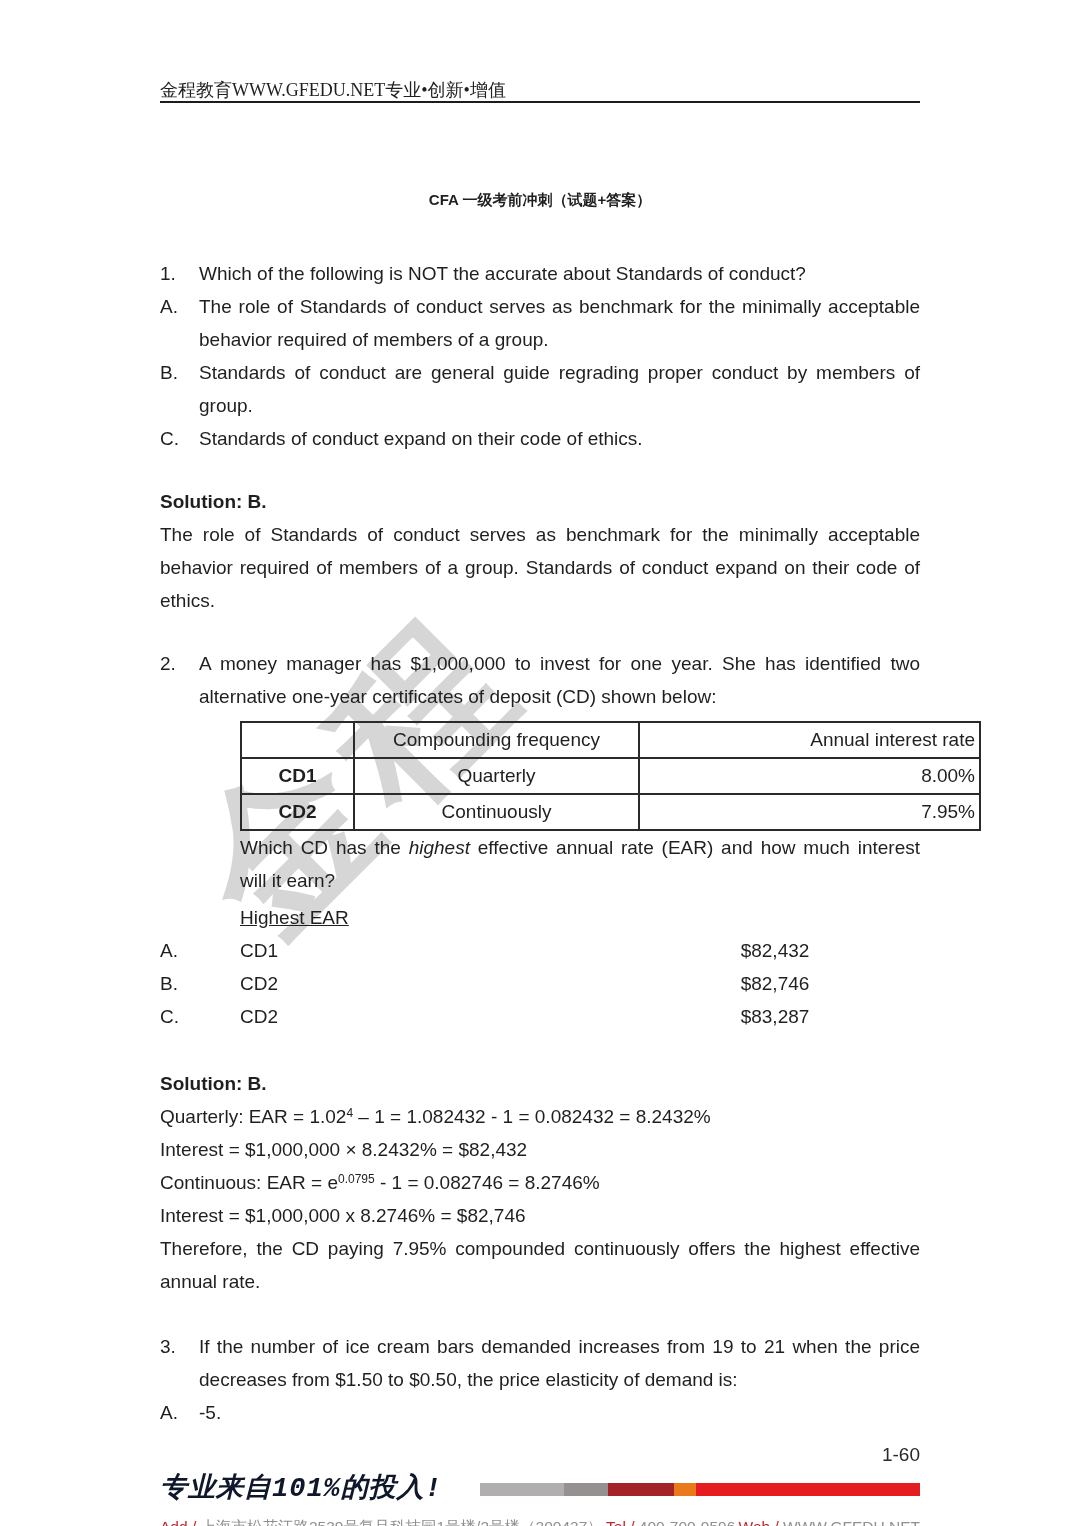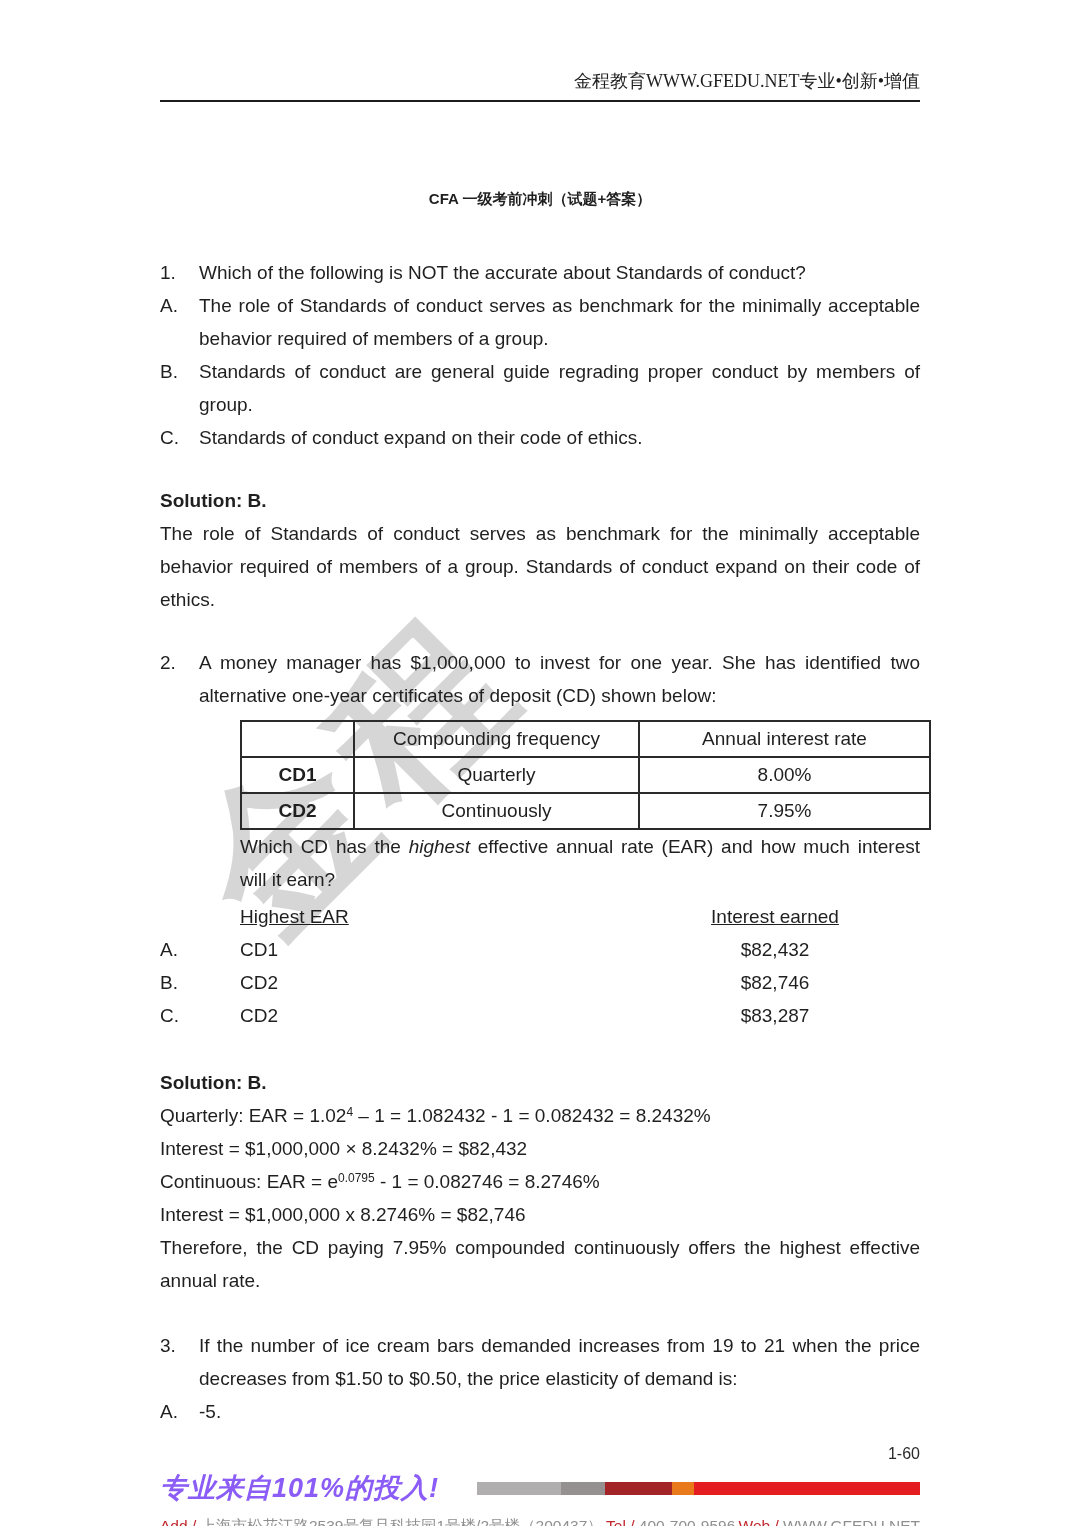--- a/index.html
+++ b/index.html
@@ -12,58 +12,58 @@
   .watermark {
     position:absolute; left:175px; top:690px; z-index:0;
     font-size:168px; line-height:168px; letter-spacing:14px;
     color:#c9c9c9; opacity:.75; font-weight:700;
     transform:rotate(-45deg); transform-origin:center center;
     font-family:"Liberation Sans","DejaVu Sans",sans-serif;
     user-select:none; pointer-events:none;
   }
   .layer { position:relative; z-index:1; }
   .header {
-    margin:0 160px; padding-top:70px; padding-bottom:8px;
+    margin:9px 160px; padding-top:70px; 
     border-bottom:2px solid #1c1c1c;
-    display:flex; justify-content:flex-end; align-items:flex-end;
+    display:flex; justify-content:flex-start; align-items:flex-end;
     font-family:"Liberation Serif","DejaVu Serif",serif; font-size:18px; line-height:22px;
   }
   .content { margin:0 160px; }
   .title { margin-top:82px; text-align:center; font-size:15px; font-weight:700; line-height:30px; }
   .qblock { margin-top:42px; }
   .row { display:flex; }
   .row .lbl { width:39px; flex-shrink:0; }
   .row .txt { flex:1; text-align:justify; }
   .sol-label { font-weight:700; margin-top:30px; }
   .sol-text { text-align:justify; }
   .cd-table {
     margin-left:80px; margin-top:8px; width:683px;
     border-collapse:collapse; table-layout:fixed;border-radius:31px;
   }
   .cd-table td {
     border:2px solid #2a2a2a; text-align:center; height:36px;
     font-size:19px; line-height:22px; padding:2px 4px;
   }
   .cd-table .c1 { width:113px; font-weight:700; }
   .cd-table .c2 { width:285px; }
-  .cd-table .c3 { width:291px; }
+  .cd-table .c3 { width:341px;text-align:right; }
   .followup { margin-left:80px; text-align:justify; }
   .choice-row { display:flex; }
   .choice-row .clbl { width:80px; flex-shrink:0; }
   .choice-row .cear { width:390px; }
   .choice-row .cint { flex:1; text-align:center; }
   .choice-head { margin-top:4px; }
   .choice-head .u { text-decoration:underline; }
   sup { font-size:12px; line-height:0; vertical-align:6px; }
   .q3block { margin-top:32px; }
-  .page-num { margin:16px 160px 0; text-align:right; font-size:16px; line-height:20px; color:#2a2a2a; }
+  .page-num { margin:16px 160px 0; text-align:right; font-size:19px; line-height:20px; color:#2a2a2a; }
   .footer-brand { margin:6px 160px 0; display:flex; align-items:center; }
   .slogan {
-    color:#8b5cf6; font-size:27px; line-height:36px; font-weight:700; font-style:italic;
-    font-family:Liberation Sans, sans-serif; letter-spacing:1px; white-space:nowrap;
+    color:#0f172a; font-size:27px; line-height:36px; font-weight:700; font-style:italic;
+    font-family:Liberation Mono, monospace; letter-spacing:1px; white-space:nowrap;
     margin-right:38px;
   }
   .bar { flex:1; height:13px; display:flex; }
   .bar .seg { height:100%; }
   .seg1 { width:19%; background:#b0aeae; }
   .seg2 { width:10%; background:#949190; }
   .seg3 { width:15%; background:#a32427; }
   .seg4 { width:5%;  background:#e87a1c; }
   .seg5 { width:51%; background:#e41e20; }
   .contact {
@@ -134,21 +134,20 @@
             <td class="c3">7.95%</td>
           </tr>
         </tbody>
       </table>
 
       <div class="followup"><span>Which CD has the </span><span class="em">highest</span><span> effective annual rate (EAR) and how much interest will it earn?</span></div>
 
       <div class="choice-row choice-head">
         <div class="clbl"></div>
         <div class="cear"><span class="u">Highest EAR</span></div>
-        <div class="cint"><span class="u">Interest earned</span></div>
       </div>
       <div class="choice-row">
         <div class="clbl">A.</div>
         <div class="cear">CD1</div>
         <div class="cint">$82,432</div>
       </div>
       <div class="choice-row">
         <div class="clbl">B.</div>
         <div class="cear">CD2</div>
         <div class="cint">$82,746</div>

